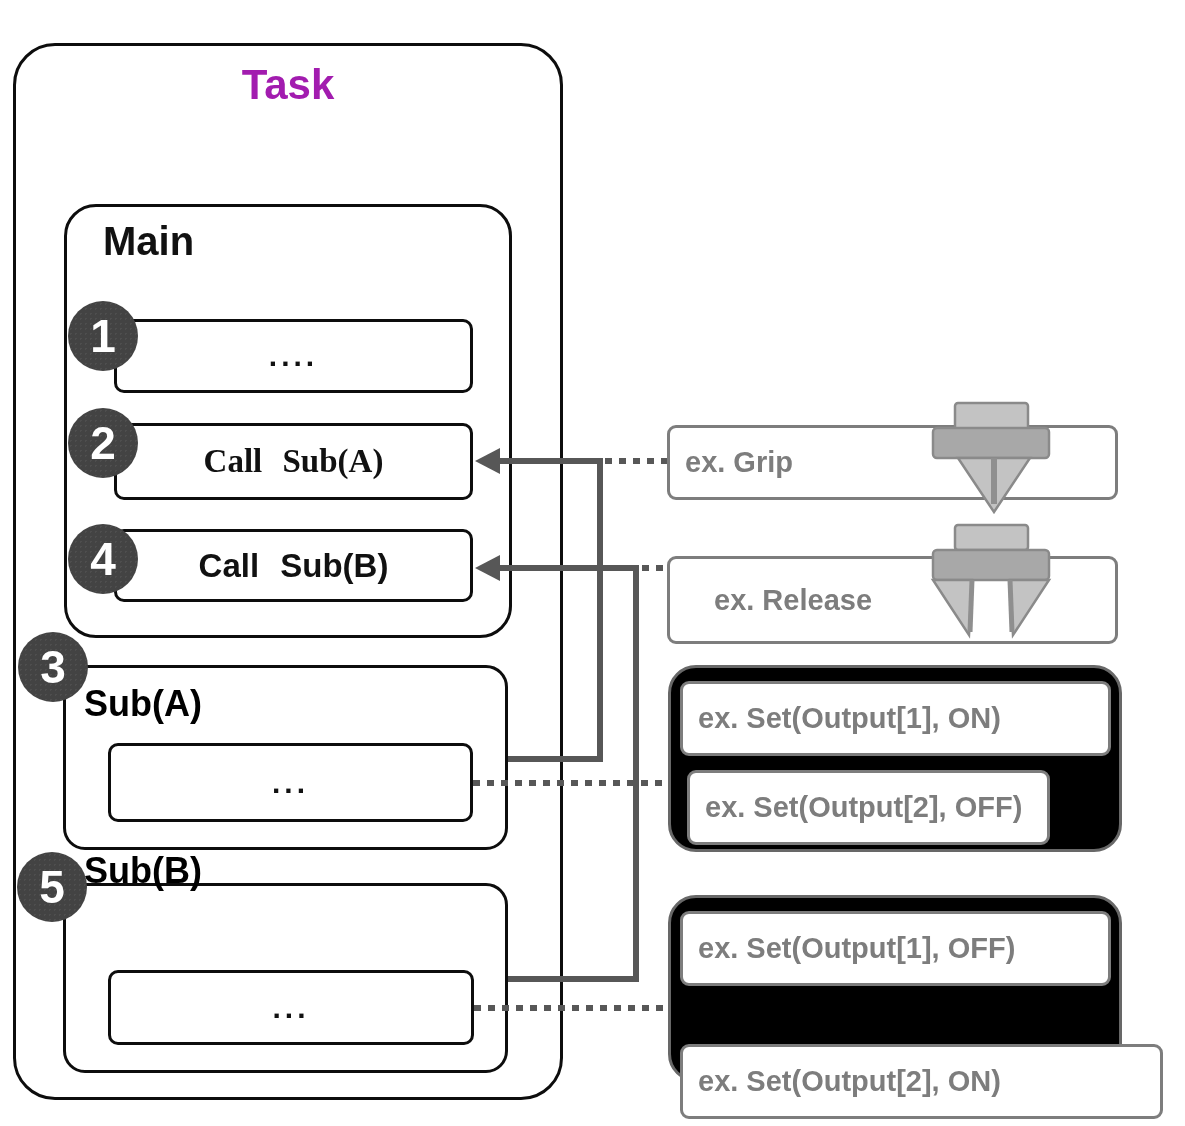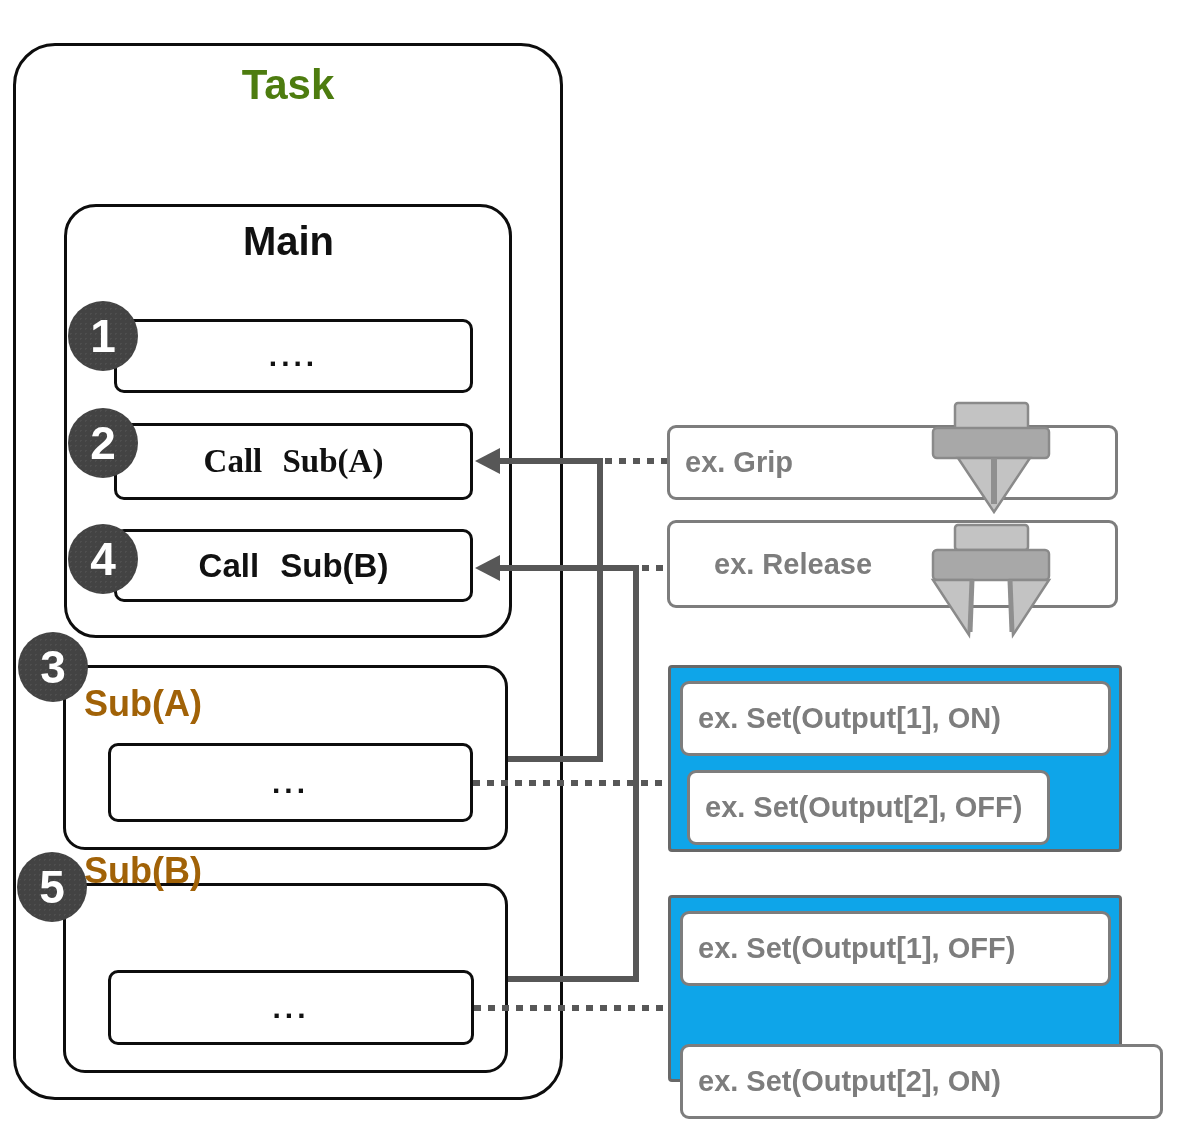--- a/index.html
+++ b/index.html
@@ -9,33 +9,33 @@
   }
   .abs{position:absolute;}
   
   .blackbox{border:3px solid #0d0d0d;background:transparent;box-sizing:border-box;}
   .whitebox{border:3px solid #0d0d0d;background:#ffffff;box-sizing:border-box;border-radius:10px;
     display:flex;align-items:center;justify-content:center;}
   .task-box{border-radius:42px;}
   .main-box{border-radius:32px;}
   .sub-box{border-radius:22px;}
   
-  .task-title{left:13px;top:60px;width:550px;text-align:center;color:#4d7c0f;font-size:42px;line-height:49px;}
-  .main-title{left:64px;top:219px;width:449px;text-align:center;color:#111;font-size:40px;}
-  .sub-title{color:#a16207;font-size:36px;}
+  .task-title{left:13px;top:60px;width:550px;text-align:center;color:#a21caf;font-size:42px;line-height:49px;}
+  .main-title{left:64px;top:219px;width:449px;text-align:left;color:#111;font-size:40px;padding-left:39px;}
+  .sub-title{color:#000000;font-size:36px;}
   .step-label{color:#111;font-size:33px;word-spacing:12px;}
   .dots-label{color:#111;font-size:30px;letter-spacing:4px;}
   
   .badge{width:70px;height:70px;border-radius:50%;background:#434343;color:#ffffff;
     font-size:46px;display:flex;align-items:center;justify-content:center;z-index:20;
     background-image:radial-gradient(#4e4e4e 1px, transparent 1px);background-size:5px 5px;}
   
   .graybox{border:3px solid #7d7d7d;background:#ffffff;box-sizing:border-box;border-radius:9px;
     display:flex;align-items:center;color:#7d7d7d;font-size:29px;padding-left:15px;}
-  .graygroup{border:3px solid #686868;background:#0ea5e9;box-sizing:border-box;border-radius:4px;}
+  .graygroup{border:3px solid #686868;background:#000000;box-sizing:border-box;border-radius:28px;}
   .layer{left:0;top:0;width:1185px;height:1126px;pointer-events:none;}
   .z10{z-index:10}.z30{z-index:30}.z40{z-index:40}
 </style>
 </head>
 <body>
 
 <div id="stage">
 
   <div class="abs blackbox task-box z10" style="left:13px;top:43px;width:550px;height:1057px;"></div>
   <div class="abs task-title" style="z-index:15;">
@@ -69,21 +69,21 @@
 
   <div class="abs badge" style="left:68px;top:301px;">1</div>
   <div class="abs badge" style="left:68px;top:408px;">2</div>
   <div class="abs badge" style="left:68px;top:524px;">4</div>
   <div class="abs badge" style="left:18px;top:632px;">3</div>
   <div class="abs badge" style="left:17px;top:852px;">5</div>
 
   <div class="abs graybox z10" style="left:667px;top:425px;width:451px;height:75px;">
     <span>ex. Grip</span>
   </div>
-  <div class="abs graybox z10" style="left:667px;top:520px;width:451px;height:88px;padding-left:44px;">
+  <div class="abs graybox z10" style="left:667px;top:556px;width:451px;height:88px;padding-left:44px;">
     <span>ex. Release</span>
   </div>
 
   <div class="abs graygroup z10" style="left:668px;top:665px;width:454px;height:187px;">
     <div class="abs graybox" style="left:9px;top:13px;width:431px;height:75px;">
       <span>ex. Set(Output[1], ON)</span>
     </div>
     <div class="abs graybox" style="left:16px;top:102px;width:363px;height:75px;">
       <span>ex. Set(Output[2], OFF)</span>
     </div>

